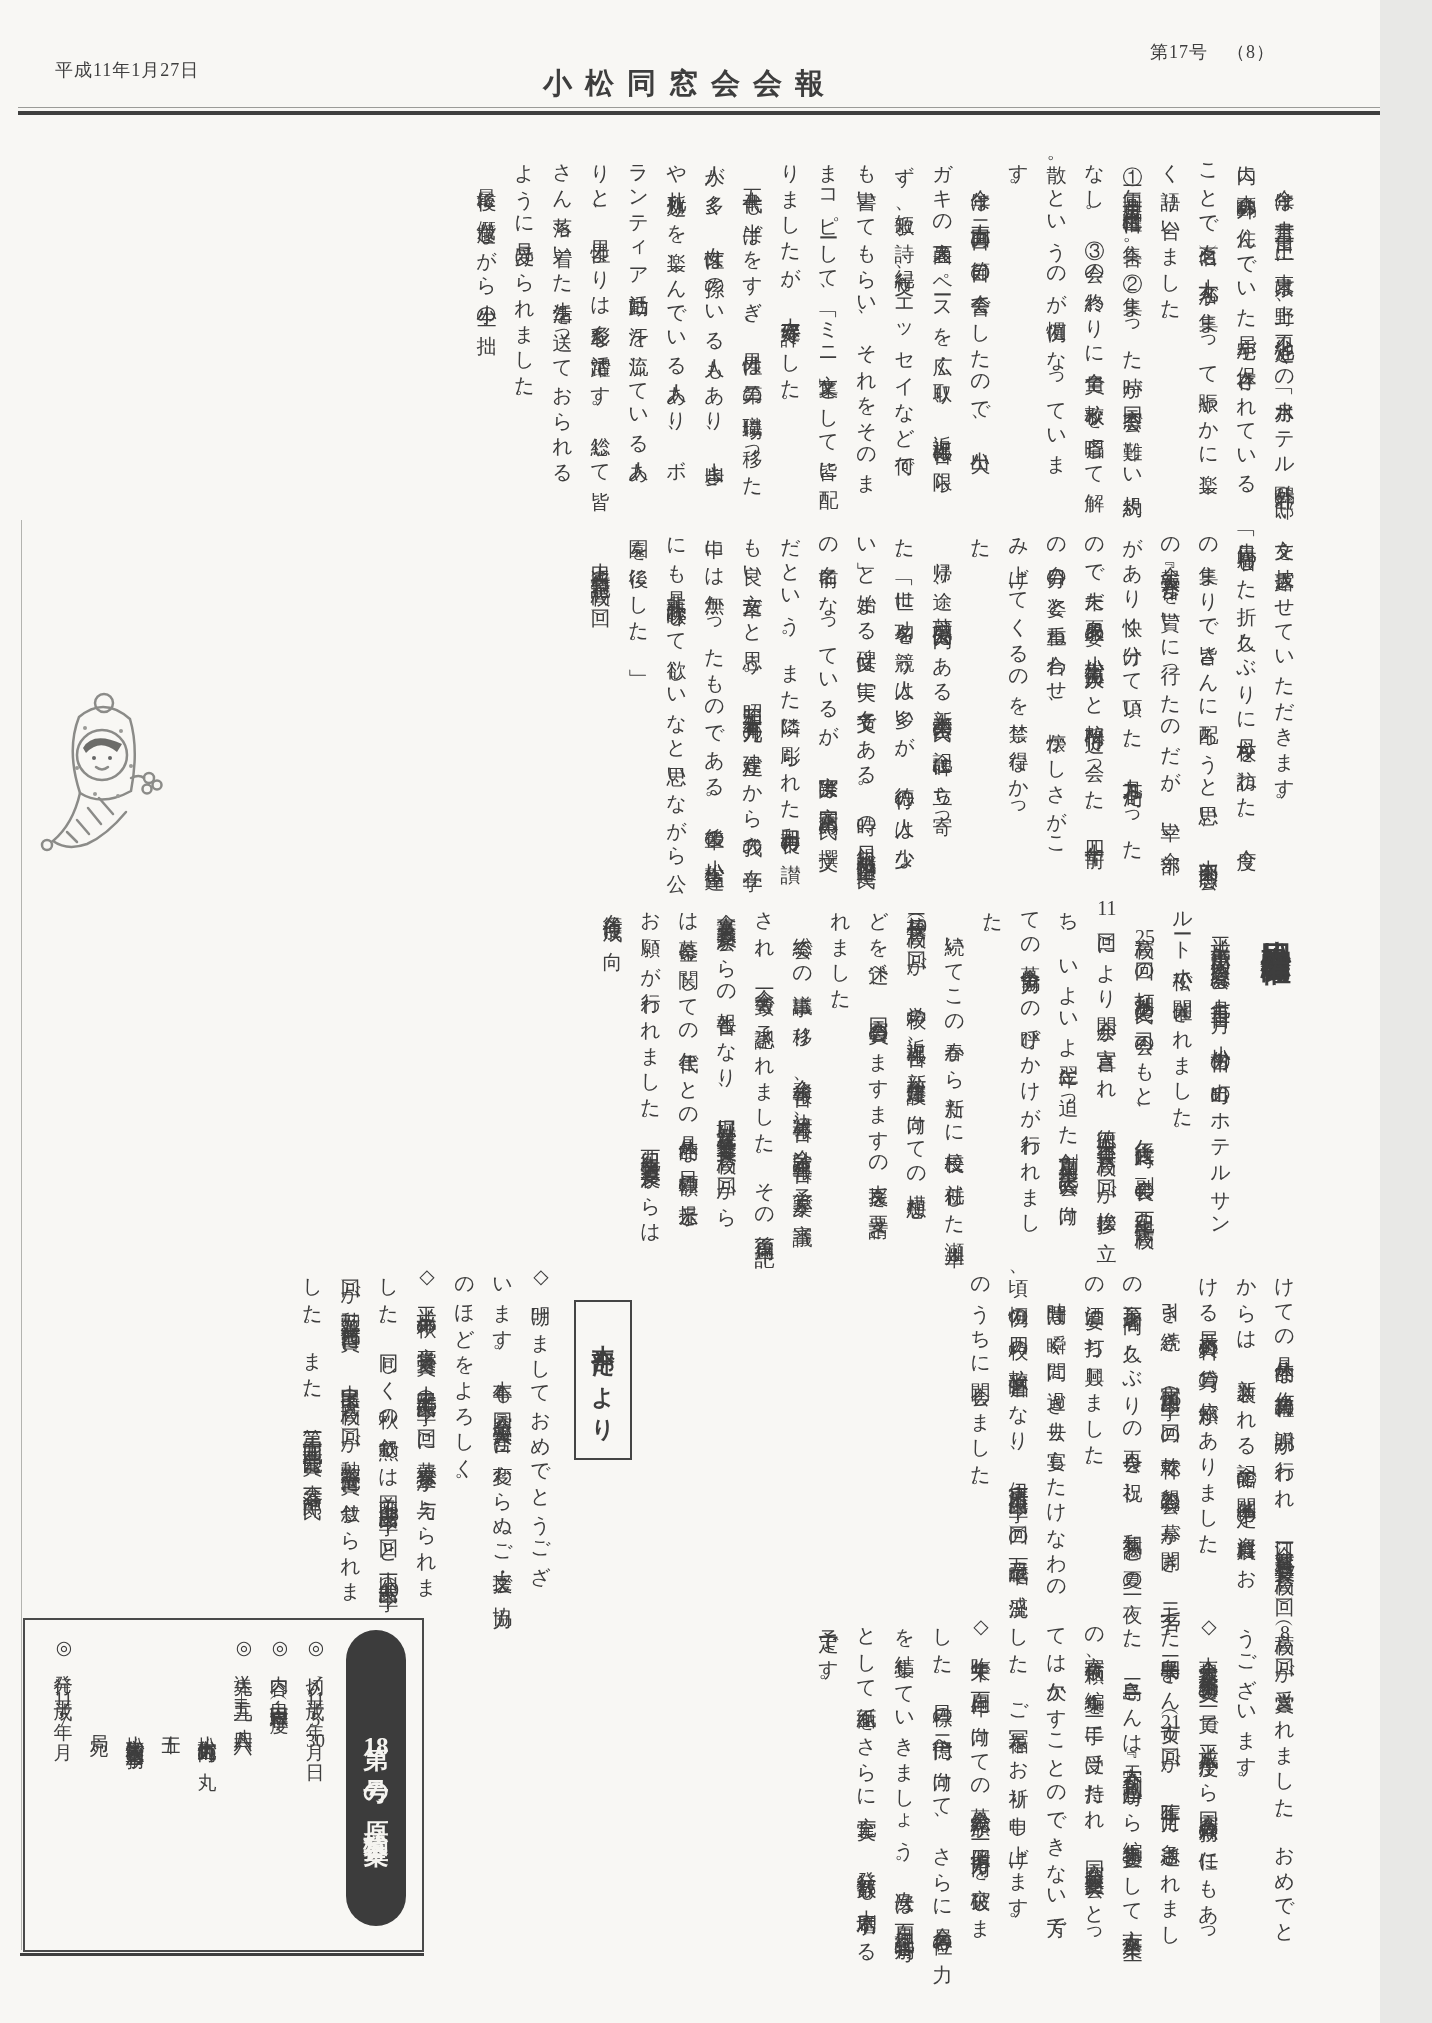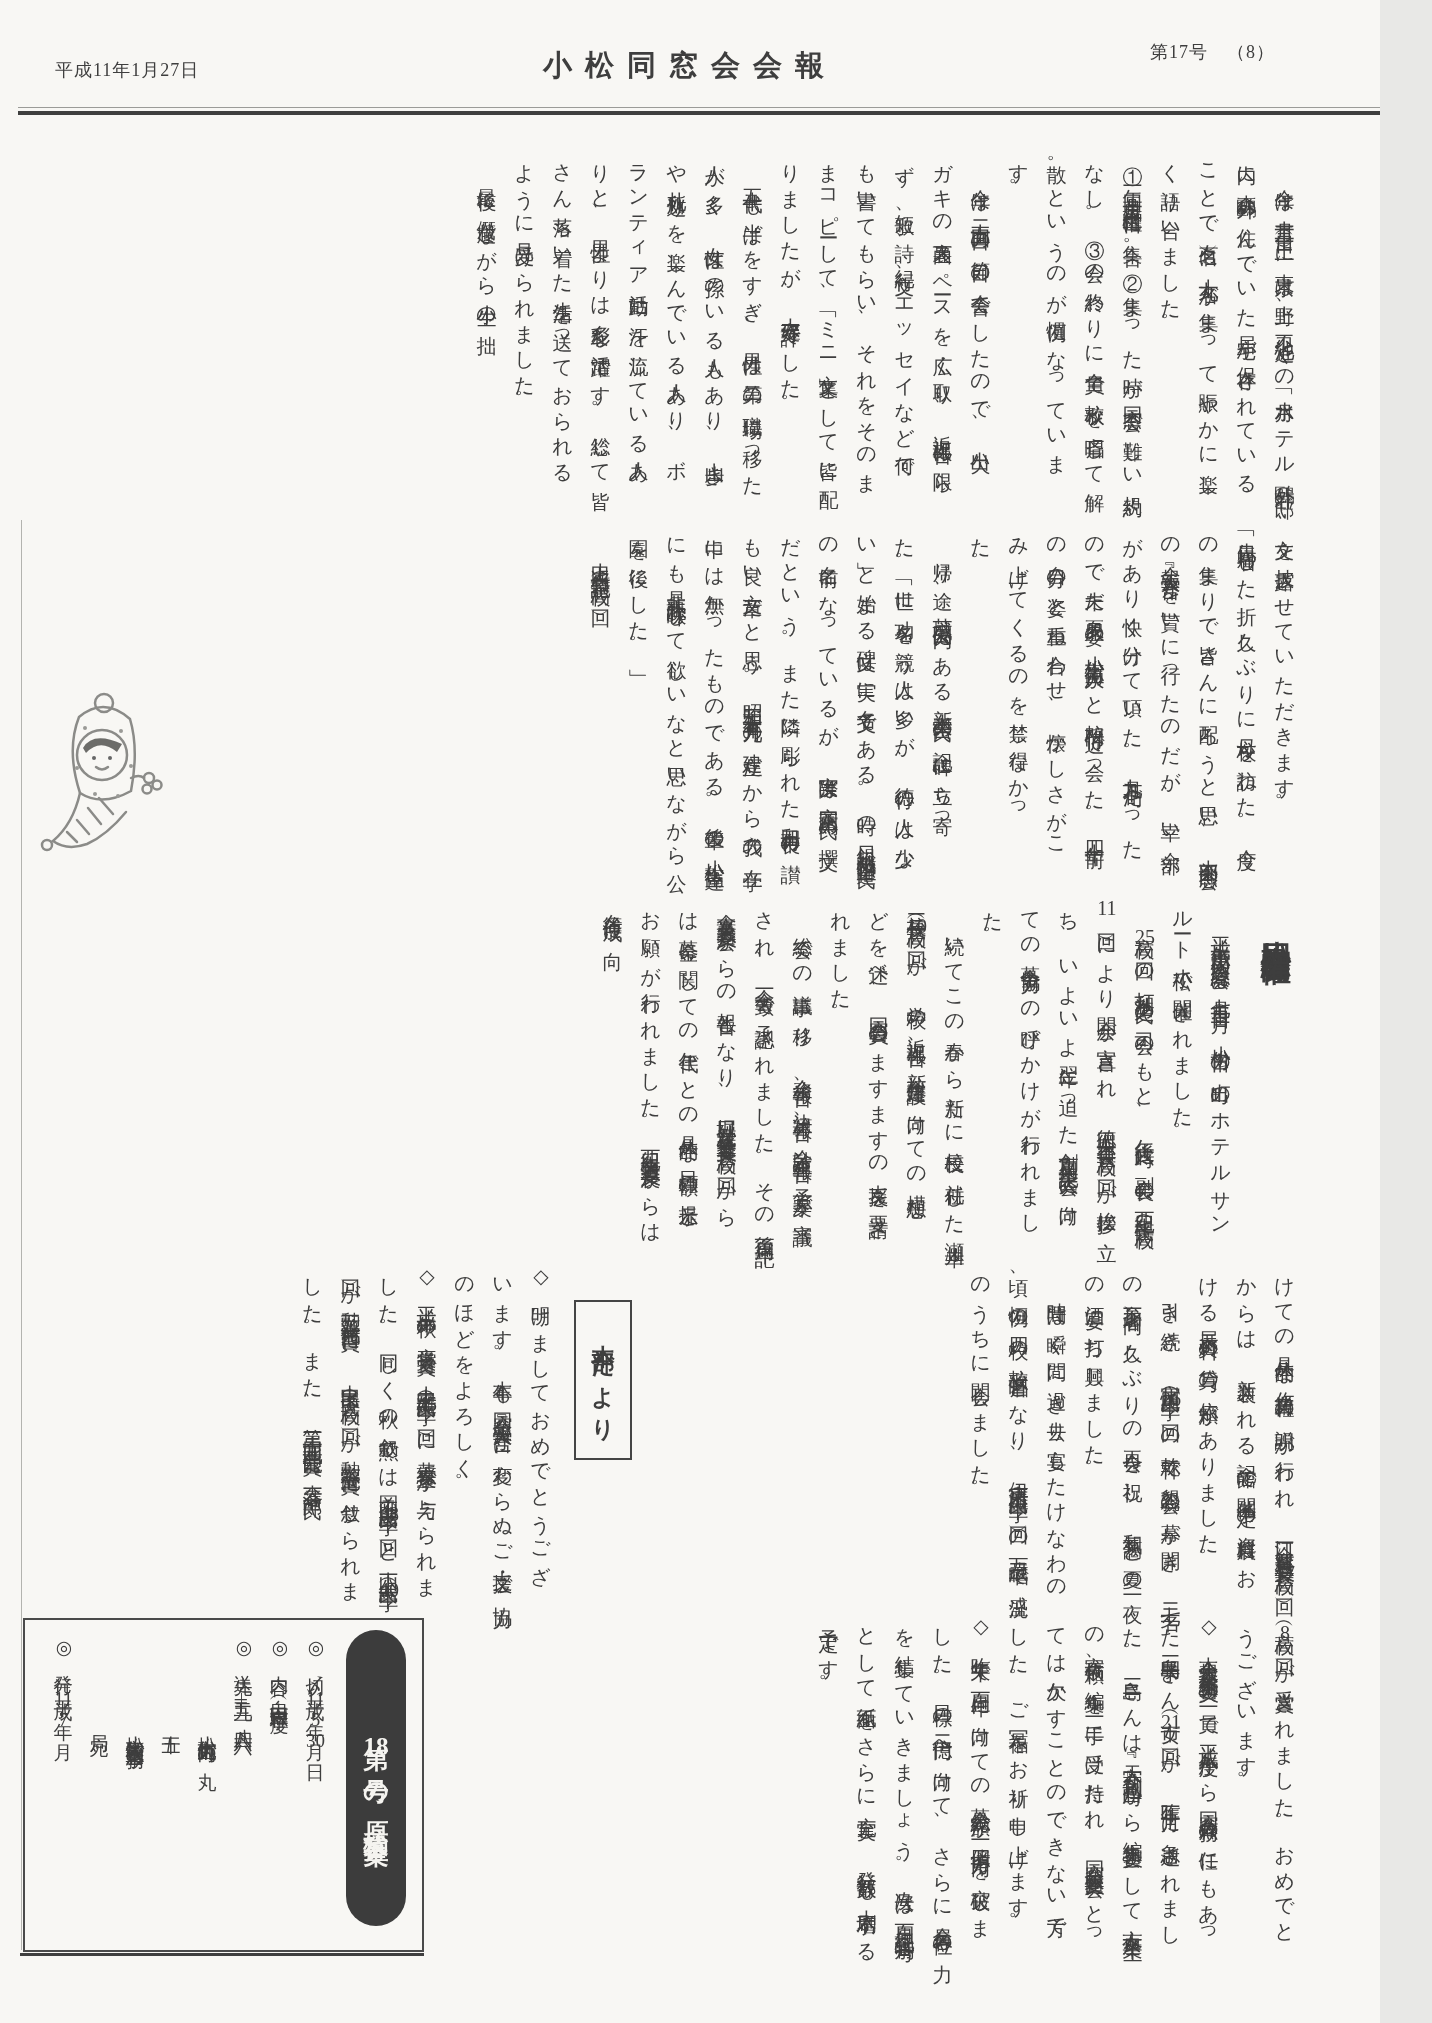--- a/index.html
+++ b/index.html
@@ -51,21 +51,21 @@
   }
   .vline{position:absolute; background:#b3b3af;}
   svg .sk{fill:none; stroke:#8b8b88; stroke-width:2.5; stroke-linecap:round;}
 </style>
 </head>
 <body>
 
 <div class="page">
 
   <div class="h-text" style="left:55px; top:58px;">平成11年1月27日</div>
-  <div class="h-text title" style="left:50%; top:46px; transform:translateX(-50%);">小松同窓会会報</div>
+  <div class="h-text title" style="left:50%; top:64px; transform:translateX(-50%);">小松同窓会会報</div>
   <div class="h-text" style="left:1150px; top:40px;">第17号　（8）</div>
   <div class="rule-thin" style="left:18px; top:107px; width:1396px; height:1px;"></div>
   <div class="rule" style="left:18px; top:111px; width:1396px; height:4px;"></div>
 
   <div class="vline" style="left:21px; top:520px; width:1px; height:1430px;"></div>
 
   <div class="jp" style="left:42px; top:150px; width:1262px; height:338px;">　今年は十月三十一日（土）に東京は上野、不忍池近くの「水月ホテル鷗外荘」（邸内に森鷗外の住んでいた居宅が保存されていることで有名）に十九名が集まって賑やかに楽しく語り合いました。<br>①年一回十月最終土曜日に集合。②集まった時が同窓会で難しい規約なし。③会の終わりに全員で校歌を斉唱して解散。というのが慣例になっています。<br>　今年は二十五回目の節目の会合でしたので、出欠ハガキの裏面スペースを広く取り、近況報告に限らず、短歌、詩、紀行文、エッセイなど何でも書いてもらい、それをそのままコピーして、「ミニ文集」として皆に配りましたが、大変好評でした。<br>　五十代も半ばをすぎ、男性は第二の職場に移った人が多く、女性は孫のいる人もあり、山歩きや札所巡りを楽しんでいる人あり、ボランティア活動に汗を流している人ありと、男性よりは多彩な活躍です。総じて皆さん落ち着いた生活を送っておられるように見受けられました。<br>　最後に僭越ながら小生の拙</div>
 
   <div class="jp" style="left:168px; top:524px; width:1136px; height:338px;">文を披露させていただきます。<br>「先日帰省した折、久しぶりに母校を訪ねた。今度の集まりで皆さんに配ろうと思い、本部同窓会の会報『天守台』を貰いに行ったのだが、幸い余部があり快く分けて頂いた。九月下旬だったので未だ夏服姿の小松高生何人かと校門付近で会った。四十年前の自分の姿と重ね合わせ、懐かしさがこみ上げてくるのを禁じ得なかった。<br>　帰り途、芦城公園内にある新木栄吉氏の記念碑に立ち寄った。「世に功名を競う人は多いが、徳行の人は少ない」と始まる碑文は実に名文である。時の日銀総裁山際正道氏の名前になっているが、実際は安岡正篤氏の撰文だという。また隣に彫られた和田市長の讃も良い文章だと思う。昭和三十五年九月の建立だから我々の在学中には無かったものである。後輩の小松高生達にも是非熟読吟味して欲しいなと思いながら公園を後にした。」<br>　上田次兵衛記（高校<span class="tcy">11</span>回）</div>
 

